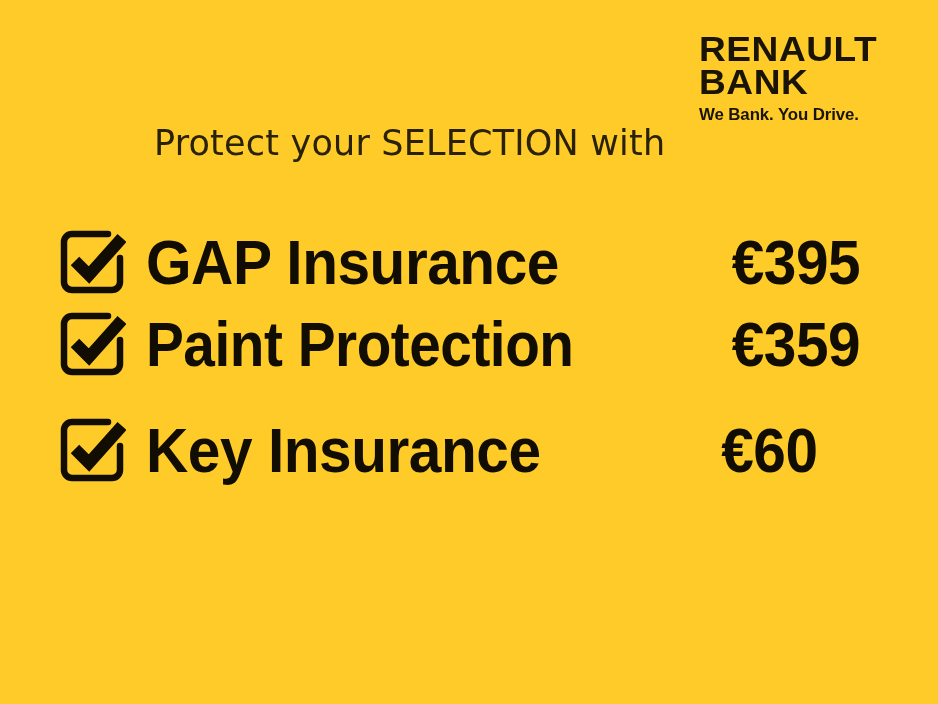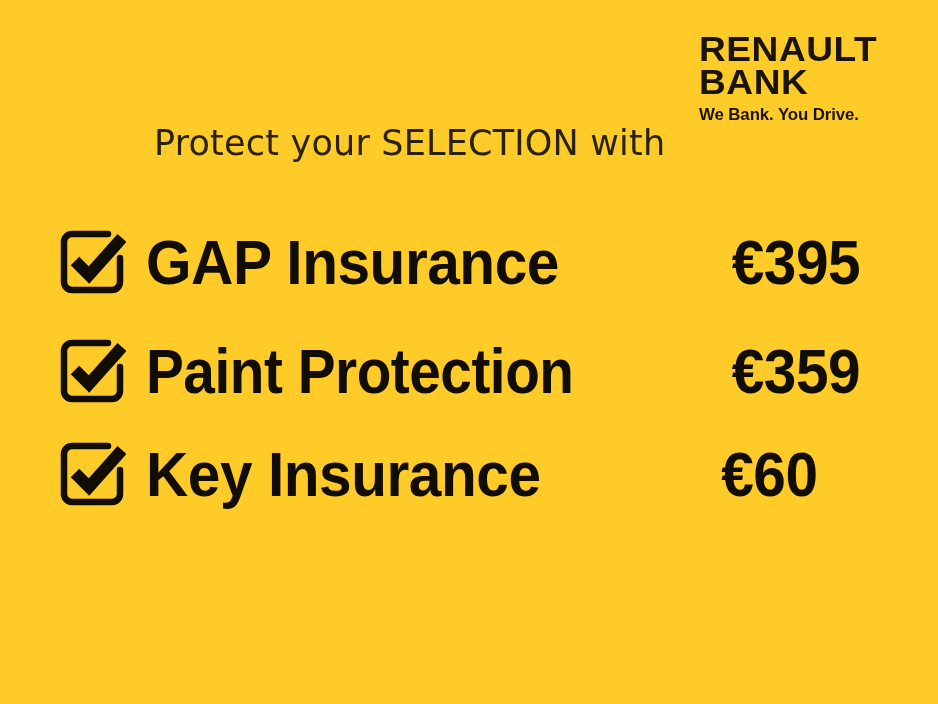--- a/index.html
+++ b/index.html
@@ -81,22 +81,22 @@
     top: 0;
     width: 938px;
   }
   .row {
     position: absolute;
     left: 58px;
     width: 820px;
     height: 84px;
   }
   .row-1 { top: 196px; margin-top: 28px; }
-  .row-2 { top: 306px; margin-top: 27px; }
-  .row-3 { top: 436px; }
+  .row-2 { top: 306px; }
+  .row-3 { top: 412px; }
 
   .checkbox {
     position: absolute;
     left: 0;
     top: 4px;
     width: 68px;
     height: 68px;
   }
   .checkbox svg {
     display: block;

